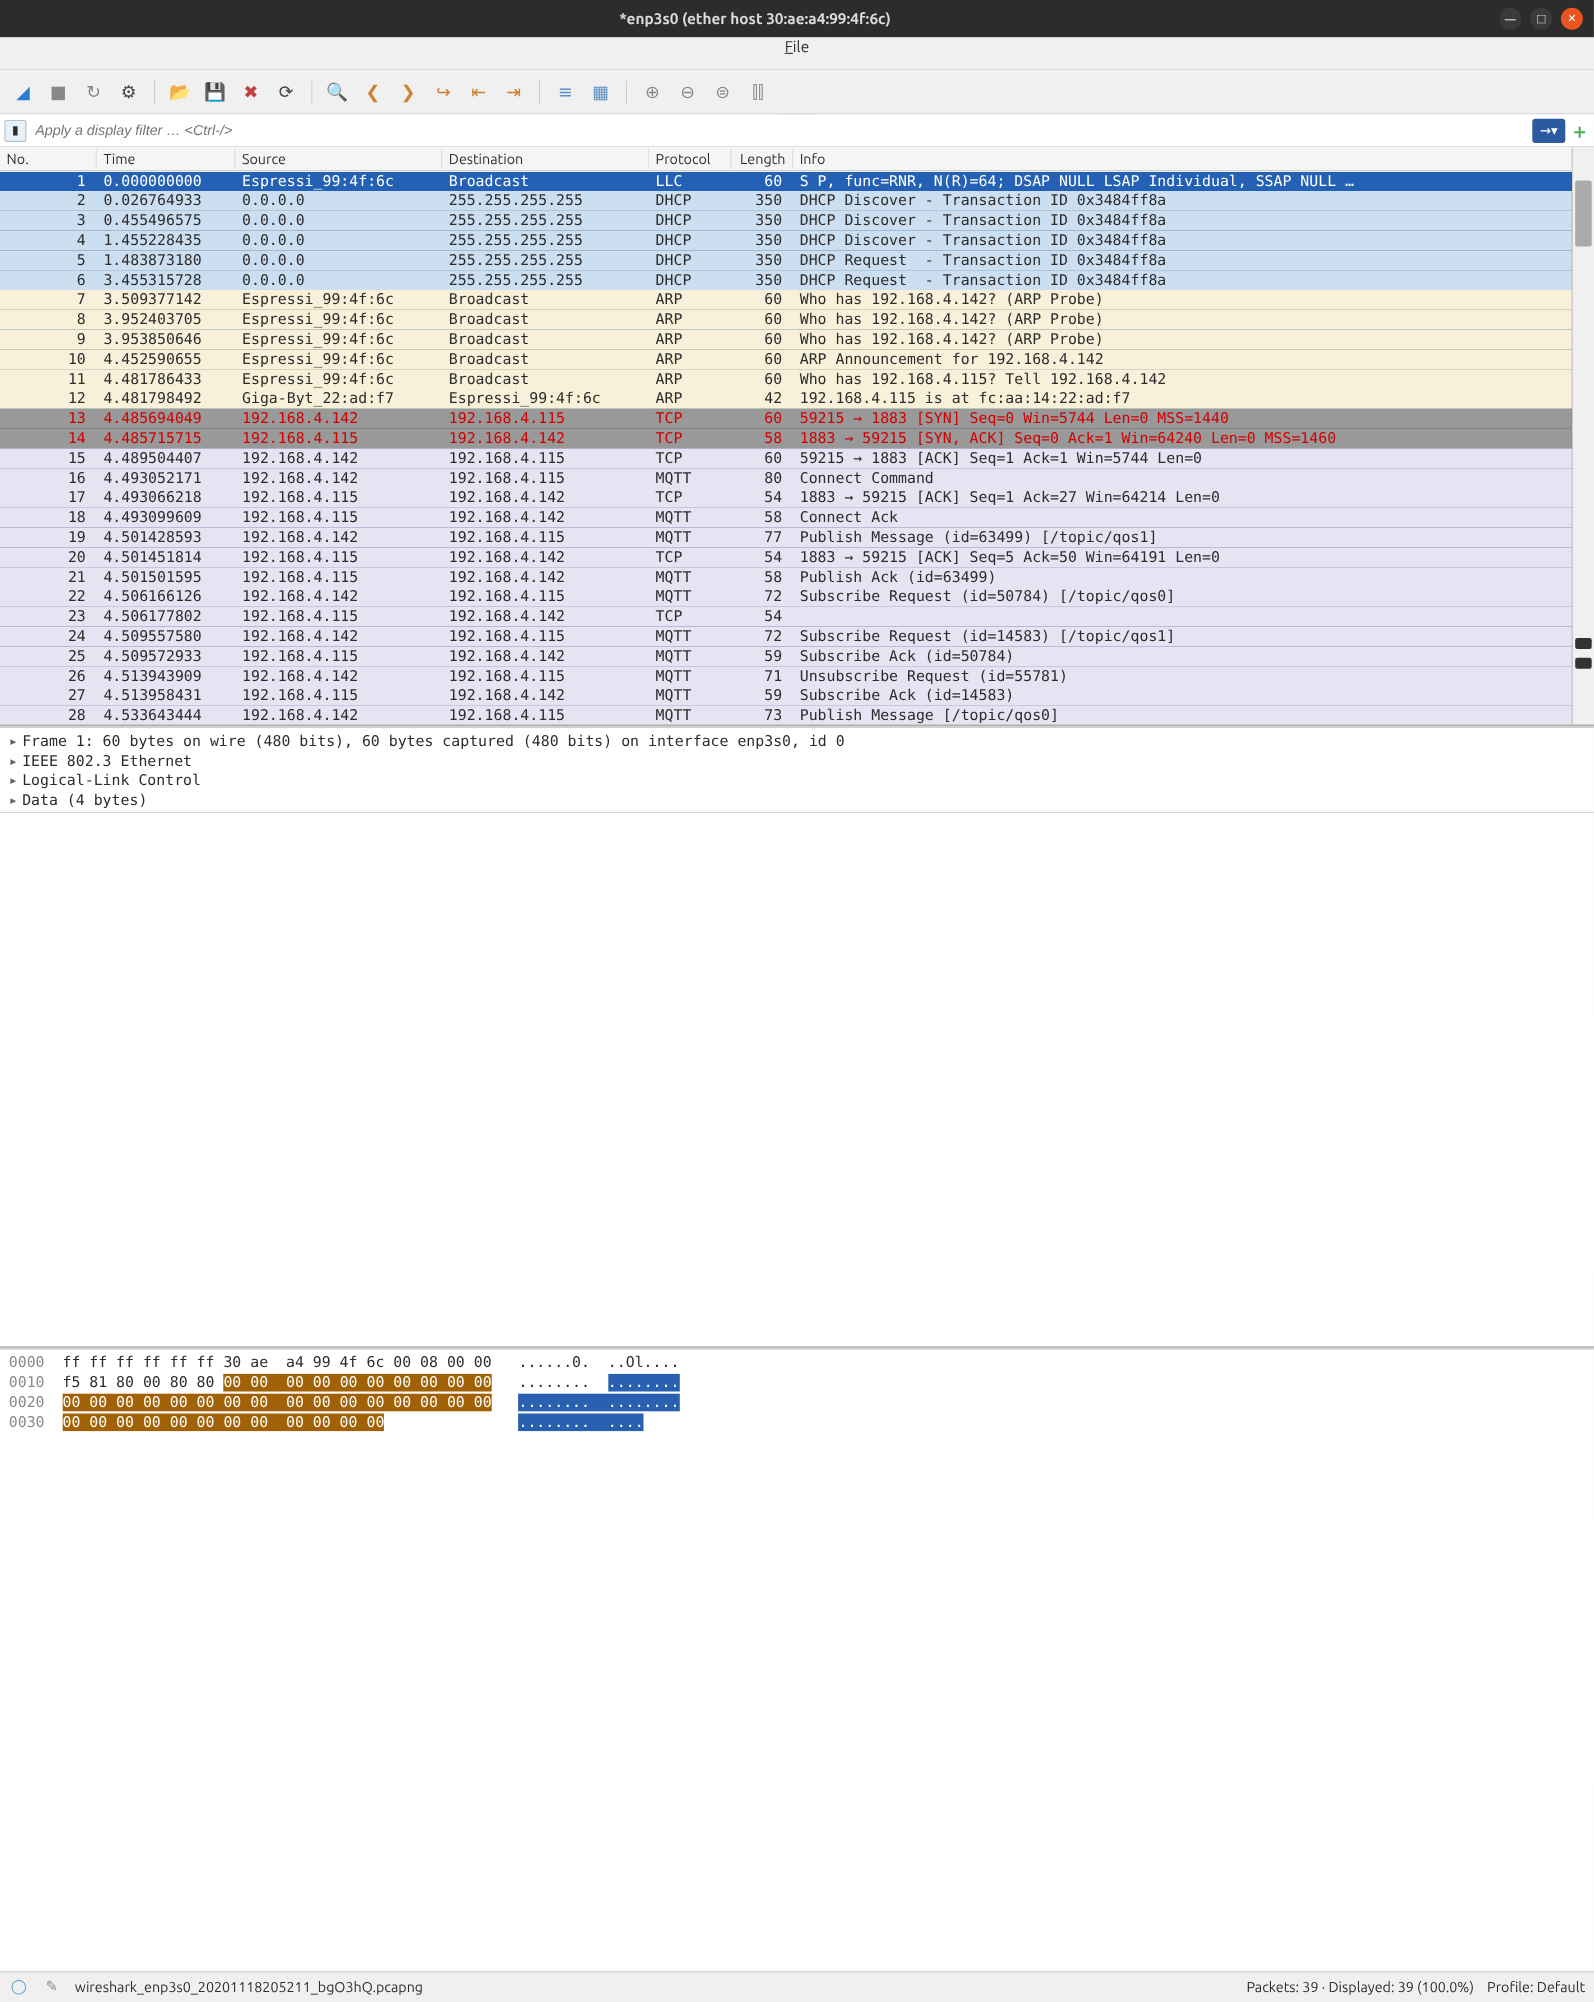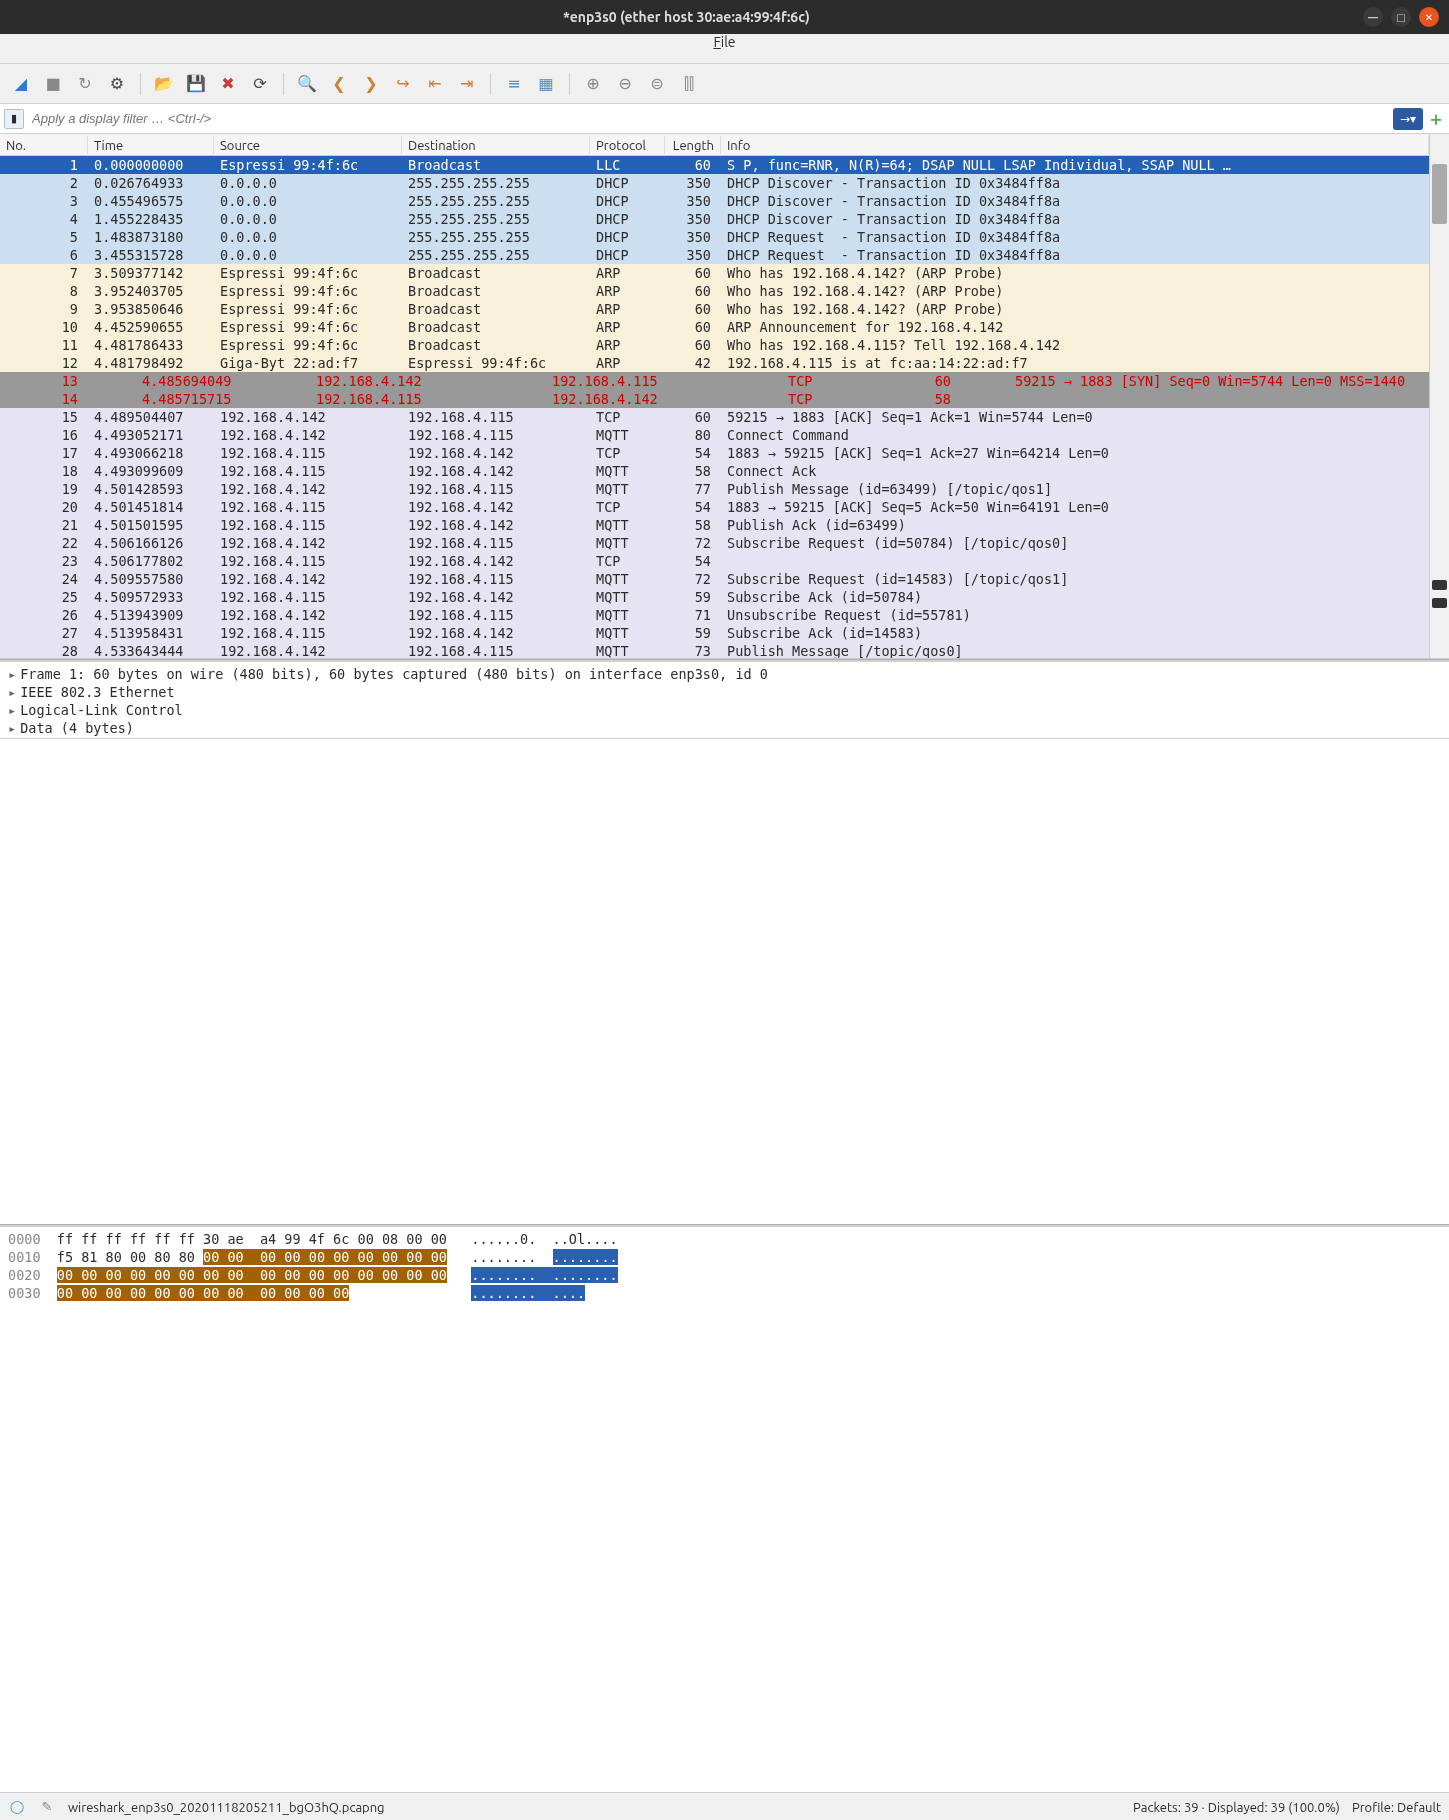--- a/index.html
+++ b/index.html
@@ -38,21 +38,21 @@
 .col-len { width: 56px; text-align: right; }
 .col-info { flex: 1; }
 .pl-row { display: flex; height: 18px; align-items: center; white-space: pre; }
 .pl-row > div { padding: 0 6px; overflow: hidden; }
 .pl-row .col-no { text-align: right; padding-right: 10px; }
 .pl-row .col-len { text-align: right; padding-right: 10px; }
 
 .bg-selected { background: #2461b5; color: #fff; }
 .bg-dhcp { background: #ccdff0; }
 .bg-arp { background: #f8f0d8; }
-.bg-tcp-dark { background: #999999; color: #d00000; gap: 48px; }
+.bg-tcp-dark { background: #999999; color: #d00000; }
 .bg-tcp { background: #e6e3f3; }
 
 .vscroll { width: 20px; background: #f0f0f0; border-left: 1px solid #ccc; position: relative; }
 .vscroll .vthumb { position: absolute; left: 2px; right: 2px; background: #aaa; border-radius: 2px; }
 
 .details-pane { flex: 0 0 auto; background: #fff; font-family: "DejaVu Sans Mono", monospace; font-size: 13.5px; padding: 4px 8px; border-bottom: 1px solid #ccc; height: 77px; }
 .details-pane .tree-item { height: 18px; white-space: pre; }
 .tree-arrow { color: #666; margin-right: 4px; }
 
 .hex-pane { background: #fff; font-family: "DejaVu Sans Mono", monospace; font-size: 13.5px; padding: 4px 8px; flex: 1; }
@@ -145,21 +145,21 @@
         <div class="pl-row bg-dhcp"><div class="col-no">4</div><div class="col-time">1.455228435</div><div class="col-src">0.0.0.0</div><div class="col-dst">255.255.255.255</div><div class="col-proto">DHCP</div><div class="col-len">350</div><div class="col-info">DHCP Discover - Transaction ID 0x3484ff8a</div></div>
         <div class="pl-row bg-dhcp"><div class="col-no">5</div><div class="col-time">1.483873180</div><div class="col-src">0.0.0.0</div><div class="col-dst">255.255.255.255</div><div class="col-proto">DHCP</div><div class="col-len">350</div><div class="col-info">DHCP Request  - Transaction ID 0x3484ff8a</div></div>
         <div class="pl-row bg-dhcp"><div class="col-no">6</div><div class="col-time">3.455315728</div><div class="col-src">0.0.0.0</div><div class="col-dst">255.255.255.255</div><div class="col-proto">DHCP</div><div class="col-len">350</div><div class="col-info">DHCP Request  - Transaction ID 0x3484ff8a</div></div>
         <div class="pl-row bg-arp"><div class="col-no">7</div><div class="col-time">3.509377142</div><div class="col-src">Espressi_99:4f:6c</div><div class="col-dst">Broadcast</div><div class="col-proto">ARP</div><div class="col-len">60</div><div class="col-info">Who has 192.168.4.142? (ARP Probe)</div></div>
         <div class="pl-row bg-arp"><div class="col-no">8</div><div class="col-time">3.952403705</div><div class="col-src">Espressi_99:4f:6c</div><div class="col-dst">Broadcast</div><div class="col-proto">ARP</div><div class="col-len">60</div><div class="col-info">Who has 192.168.4.142? (ARP Probe)</div></div>
         <div class="pl-row bg-arp"><div class="col-no">9</div><div class="col-time">3.953850646</div><div class="col-src">Espressi_99:4f:6c</div><div class="col-dst">Broadcast</div><div class="col-proto">ARP</div><div class="col-len">60</div><div class="col-info">Who has 192.168.4.142? (ARP Probe)</div></div>
         <div class="pl-row bg-arp"><div class="col-no">10</div><div class="col-time">4.452590655</div><div class="col-src">Espressi_99:4f:6c</div><div class="col-dst">Broadcast</div><div class="col-proto">ARP</div><div class="col-len">60</div><div class="col-info">ARP Announcement for 192.168.4.142</div></div>
         <div class="pl-row bg-arp"><div class="col-no">11</div><div class="col-time">4.481786433</div><div class="col-src">Espressi_99:4f:6c</div><div class="col-dst">Broadcast</div><div class="col-proto">ARP</div><div class="col-len">60</div><div class="col-info">Who has 192.168.4.115? Tell 192.168.4.142</div></div>
         <div class="pl-row bg-arp"><div class="col-no">12</div><div class="col-time">4.481798492</div><div class="col-src">Giga-Byt_22:ad:f7</div><div class="col-dst">Espressi_99:4f:6c</div><div class="col-proto">ARP</div><div class="col-len">42</div><div class="col-info">192.168.4.115 is at fc:aa:14:22:ad:f7</div></div>
         <div class="pl-row bg-tcp-dark"><div class="col-no">13</div><div class="col-time">4.485694049</div><div class="col-src">192.168.4.142</div><div class="col-dst">192.168.4.115</div><div class="col-proto">TCP</div><div class="col-len">60</div><div class="col-info">59215 → 1883 [SYN] Seq=0 Win=5744 Len=0 MSS=1440</div></div>
-        <div class="pl-row bg-tcp-dark"><div class="col-no">14</div><div class="col-time">4.485715715</div><div class="col-src">192.168.4.115</div><div class="col-dst">192.168.4.142</div><div class="col-proto">TCP</div><div class="col-len">58</div></div>
+        <div class="pl-row bg-tcp-dark"><div class="col-no">14</div><div class="col-time">4.485715715</div><div class="col-src">192.168.4.115</div><div class="col-dst">192.168.4.142</div><div class="col-proto">TCP</div><div class="col-len">58</div><div class="col-info">1883 → 59215 [SYN, ACK] Seq=0 Ack=1 Win=64240 Len=0 MSS=1460</div></div>
         <div class="pl-row bg-tcp"><div class="col-no">15</div><div class="col-time">4.489504407</div><div class="col-src">192.168.4.142</div><div class="col-dst">192.168.4.115</div><div class="col-proto">TCP</div><div class="col-len">60</div><div class="col-info">59215 → 1883 [ACK] Seq=1 Ack=1 Win=5744 Len=0</div></div>
         <div class="pl-row bg-tcp"><div class="col-no">16</div><div class="col-time">4.493052171</div><div class="col-src">192.168.4.142</div><div class="col-dst">192.168.4.115</div><div class="col-proto">MQTT</div><div class="col-len">80</div><div class="col-info">Connect Command</div></div>
         <div class="pl-row bg-tcp"><div class="col-no">17</div><div class="col-time">4.493066218</div><div class="col-src">192.168.4.115</div><div class="col-dst">192.168.4.142</div><div class="col-proto">TCP</div><div class="col-len">54</div><div class="col-info">1883 → 59215 [ACK] Seq=1 Ack=27 Win=64214 Len=0</div></div>
         <div class="pl-row bg-tcp"><div class="col-no">18</div><div class="col-time">4.493099609</div><div class="col-src">192.168.4.115</div><div class="col-dst">192.168.4.142</div><div class="col-proto">MQTT</div><div class="col-len">58</div><div class="col-info">Connect Ack</div></div>
         <div class="pl-row bg-tcp"><div class="col-no">19</div><div class="col-time">4.501428593</div><div class="col-src">192.168.4.142</div><div class="col-dst">192.168.4.115</div><div class="col-proto">MQTT</div><div class="col-len">77</div><div class="col-info">Publish Message (id=63499) [/topic/qos1]</div></div>
         <div class="pl-row bg-tcp"><div class="col-no">20</div><div class="col-time">4.501451814</div><div class="col-src">192.168.4.115</div><div class="col-dst">192.168.4.142</div><div class="col-proto">TCP</div><div class="col-len">54</div><div class="col-info">1883 → 59215 [ACK] Seq=5 Ack=50 Win=64191 Len=0</div></div>
         <div class="pl-row bg-tcp"><div class="col-no">21</div><div class="col-time">4.501501595</div><div class="col-src">192.168.4.115</div><div class="col-dst">192.168.4.142</div><div class="col-proto">MQTT</div><div class="col-len">58</div><div class="col-info">Publish Ack (id=63499)</div></div>
         <div class="pl-row bg-tcp"><div class="col-no">22</div><div class="col-time">4.506166126</div><div class="col-src">192.168.4.142</div><div class="col-dst">192.168.4.115</div><div class="col-proto">MQTT</div><div class="col-len">72</div><div class="col-info">Subscribe Request (id=50784) [/topic/qos0]</div></div>
         <div class="pl-row bg-tcp"><div class="col-no">23</div><div class="col-time">4.506177802</div><div class="col-src">192.168.4.115</div><div class="col-dst">192.168.4.142</div><div class="col-proto">TCP</div><div class="col-len">54</div></div>
         <div class="pl-row bg-tcp"><div class="col-no">24</div><div class="col-time">4.509557580</div><div class="col-src">192.168.4.142</div><div class="col-dst">192.168.4.115</div><div class="col-proto">MQTT</div><div class="col-len">72</div><div class="col-info">Subscribe Request (id=14583) [/topic/qos1]</div></div>

